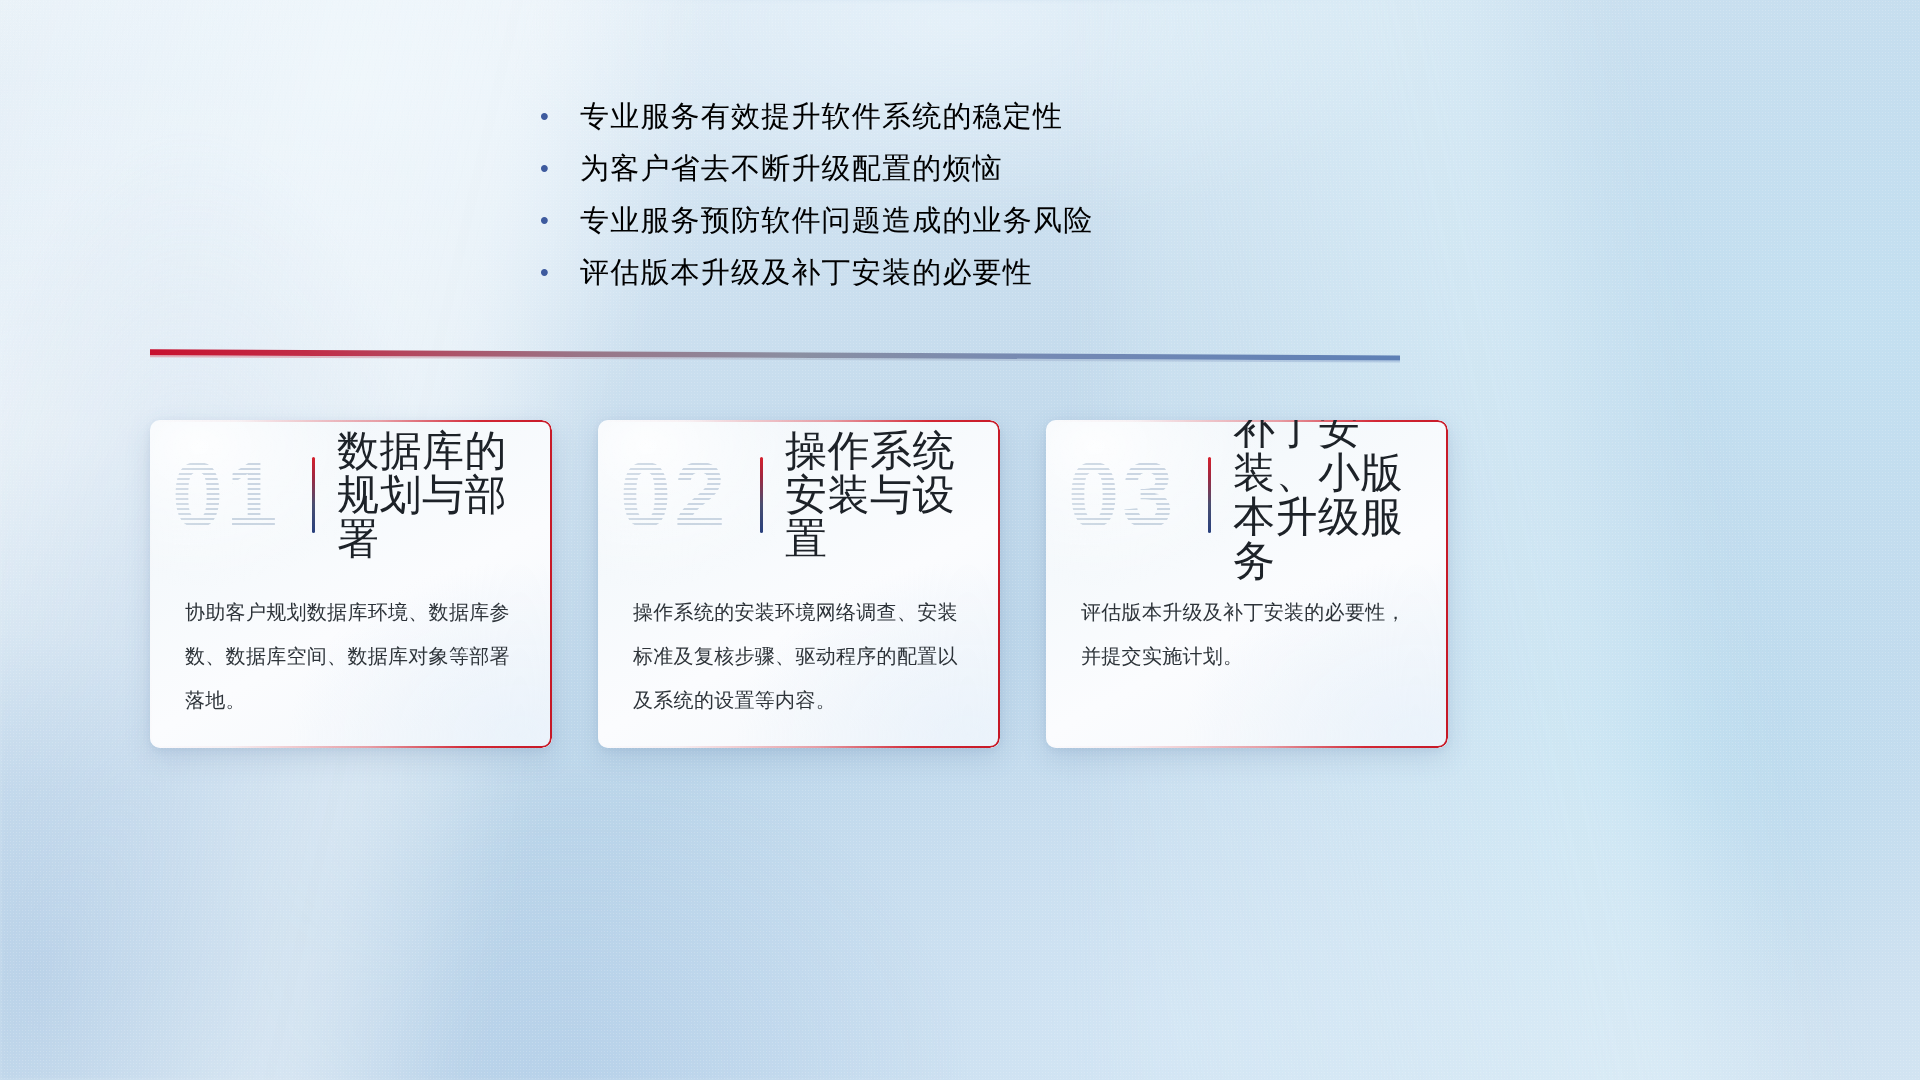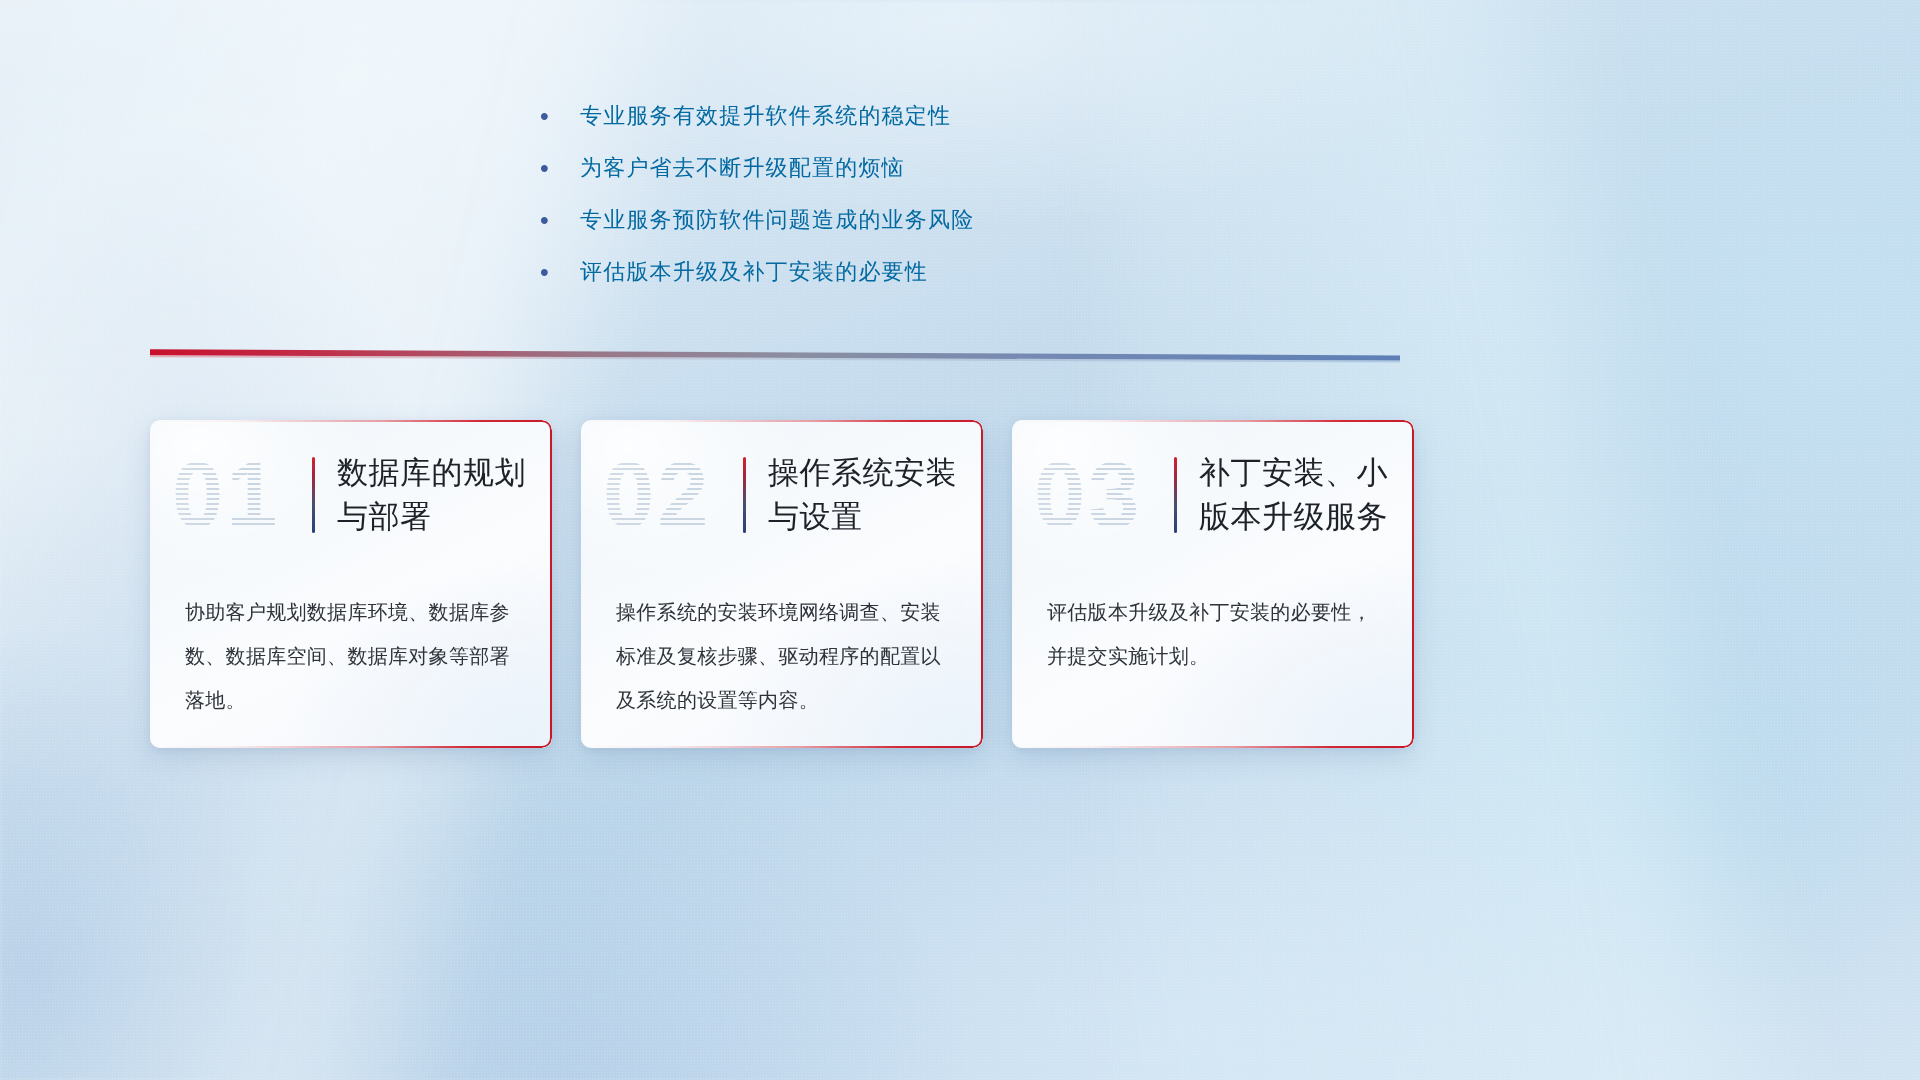--- a/index.html
+++ b/index.html
@@ -60,38 +60,38 @@
   }
   .bullet-row{
     display:flex; align-items:flex-start;
     height:52px; line-height:52px;
   }
   .bullet-dot{
     width:40px; flex:0 0 40px; text-align:left;
     color:#3d5a9e; font-size:25px; line-height:52px;
   }
   .bullet-text{
-    color:#0369a1; font-size:22px; line-height:52px;
+    color:#000000; font-size:29px; line-height:52px;
     letter-spacing:1.2px; font-weight:500;
     white-space:nowrap;
   }
 
   
   #divider-wrap{
     position:absolute; left:150px; top:348px; width:1250px; height:18px;
   }
   .div-line{
     position:absolute; left:0; top:0; width:100%; height:100%;
   }
   .div-line svg{ display:block; width:100%; height:100%; }
 
   
   #cards{
     position:absolute; left:150px; top:420px; width:1300px; height:330px;
-    display:flex; gap:29px;
+    display:flex; gap:46px;
   }
   .card{
     position:relative; width:402px; height:328px;
     border-radius:10px;
     background:linear-gradient(152deg,#eef4fa 0%,#f5f9fc 30%,#fbfcfe 58%,#f3f7fb 100%);
     box-shadow:0 10px 26px rgba(84,118,158,0.18), 0 2px 6px rgba(84,118,158,0.10);
     overflow:hidden;
     flex:0 0 402px;
   }
   
@@ -139,21 +139,21 @@
   .card-num::after{
     content:""; position:absolute; inset:0;
     background:linear-gradient(100deg, rgba(255,255,255,0.2) 0%, rgba(255,255,255,0) 40%);
   }
   .card-rule{
     width:3px; flex:0 0 3px; height:76px; margin:0 22px 0 4px;
     background:linear-gradient(180deg,#d6202d 0%,#a12740 26%,#4a4f70 62%,#28407e 100%);
     border-radius:2px;
   }
   .card-title{
-    font-size:31px; line-height:44px; color:#1d2228;
+    font-size:42px; line-height:44px; color:#1d2228;
     font-weight:500; letter-spacing:0.5px;
     max-width:210px;
   }
   .card-body{
     position:relative;
     padding:20px 26px 0 35px;
     font-size:20px; line-height:44px;
     color:#2d3339; letter-spacing:0.3px;
   }
 </style>

